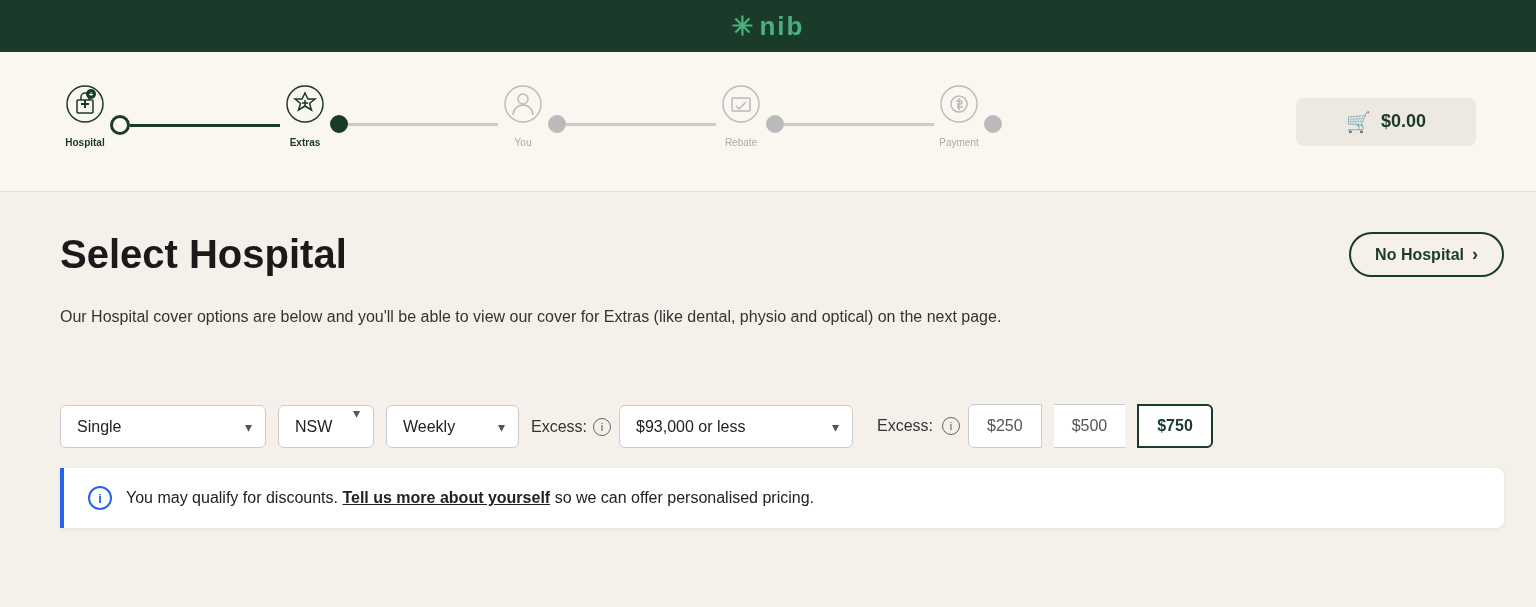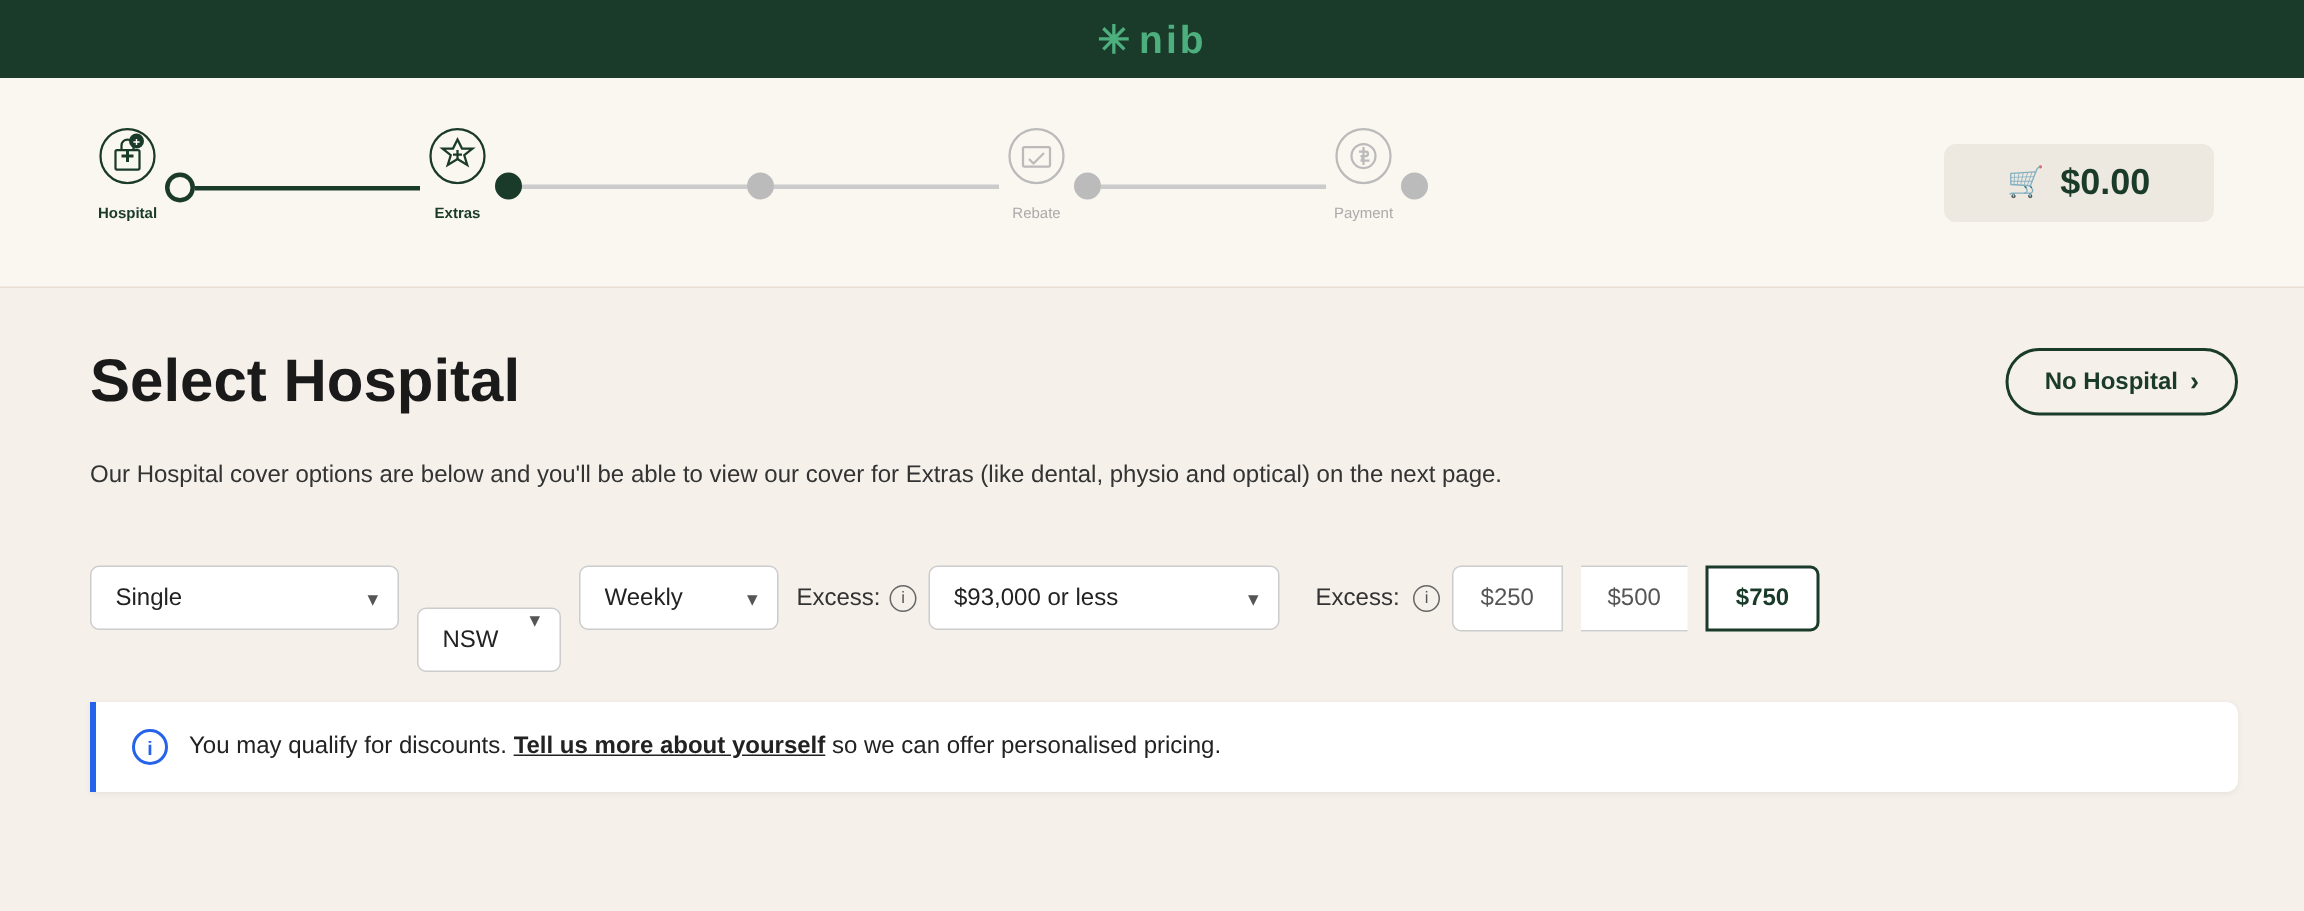--- a/index.html
+++ b/index.html
@@ -103,28 +103,28 @@
       min-width: 180px;
       justify-content: center;
     }
 
     .cart-icon {
       font-size: 20px;
       color: #1a3a2a;
     }
 
     .cart-amount {
-      font-size: 24px;
+      font-size: 18px;
       font-weight: 600;
       color: #1a3a2a;
     }
 
     
     .main-content {
-      padding: 40px 44px 30px 60px;
+      padding: 40px 32px 30px 60px;
     }
 
     .page-title-row {
       display: flex;
       align-items: center;
       justify-content: space-between;
       margin-bottom: 28px;
     }
 
     .page-title {
@@ -154,21 +154,21 @@
     .subtitle {
       font-size: 16px;
       color: #333;
       margin-bottom: 48px;
       line-height: 1.5;
     }
 
     
     .filter-row {
       display: flex;
-      align-items: flex-start;
+      align-items: flex-end;
       gap: 12px;
       margin-bottom: 20px;
       flex-wrap: wrap;
     }
 
     .select-wrapper {
       position: relative;
       display: flex;
       align-items: center;
     }
@@ -353,20 +353,30 @@
         </svg>
       </div>
       <span class="step-label">Extras</span>
     </div>
 
     <div class="connector">
       <div class="step-dot active-filled"></div>
       <div class="progress-line inactive" style="width:150px"></div>
     </div>
 
+    <div class="step-item">
+      <div class="step-icon">
+        <svg width="38" height="38" viewBox="0 0 38 38" fill="none" xmlns="http://www.w3.org/2000/svg">
+          <circle cx="19" cy="19" r="18" stroke="#bbb" stroke-width="1.5" fill="none"></circle>
+          <circle cx="19" cy="14" r="5" stroke="#bbb" stroke-width="1.5" fill="none"></circle>
+          <path d="M9 30c0-5.523 4.477-10 10-10s10 4.477 10 10" stroke="#bbb" stroke-width="1.5" fill="none"></path>
+        </svg>
+      </div>
+      <span class="step-label inactive">You</span>
+    </div>
 
     <div class="connector">
       <div class="step-dot inactive"></div>
       <div class="progress-line inactive" style="width:150px"></div>
     </div>
 
     <div class="step-item">
       <div class="step-icon">
         <svg width="38" height="38" viewBox="0 0 38 38" fill="none" xmlns="http://www.w3.org/2000/svg">
           <circle cx="19" cy="19" r="18" stroke="#bbb" stroke-width="1.5" fill="none"></circle>

